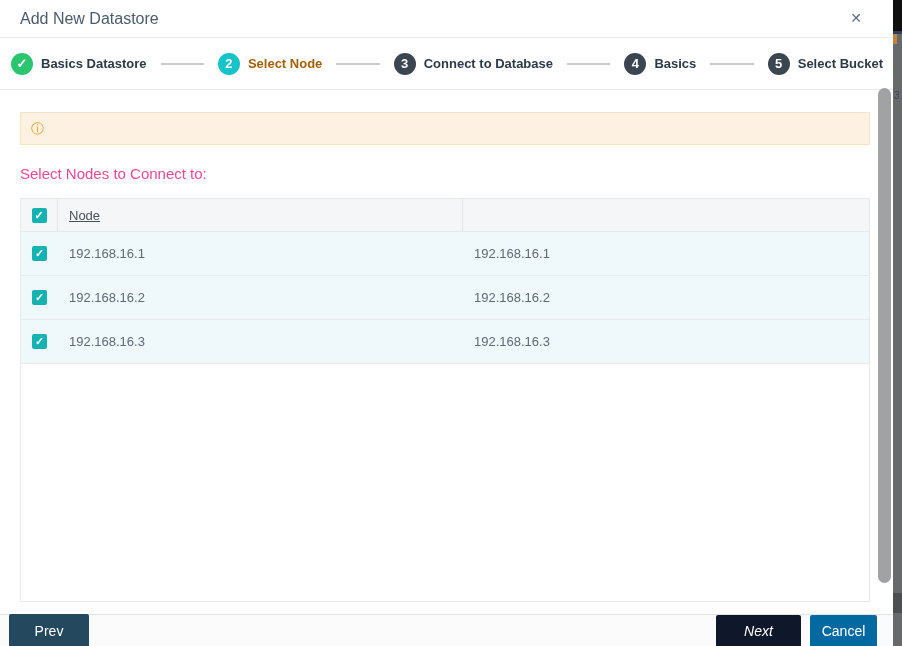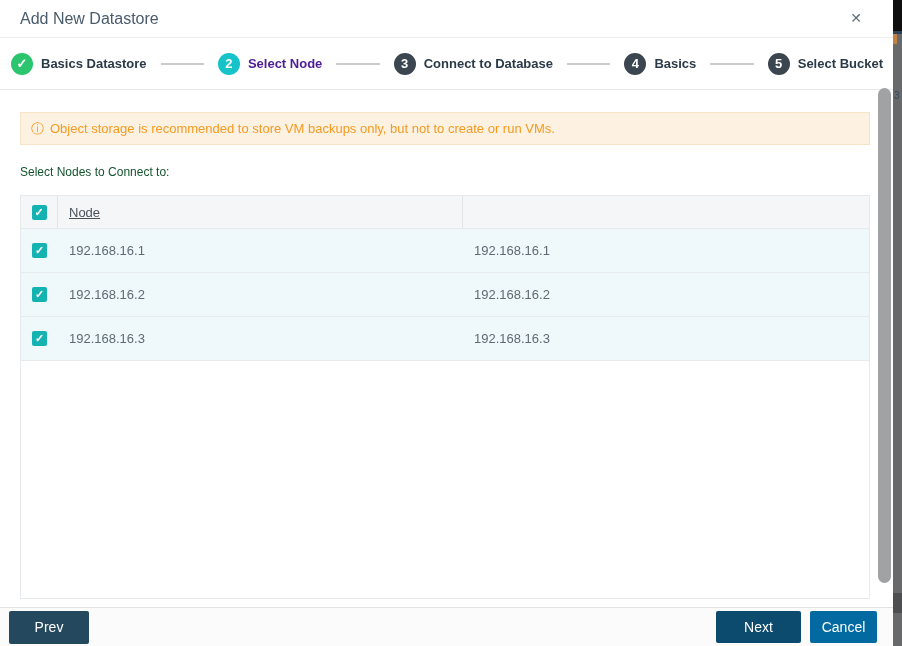--- a/index.html
+++ b/index.html
@@ -16,49 +16,49 @@
 
   
   .stepper { display:flex; align-items:center; height:52px; padding:0 10px 0 11px; border-bottom:1px solid #e9e9e9; }
   .step { display:flex; align-items:center; gap:8px; flex:none; }
   .step-circle { width:22px; height:22px; border-radius:50%; color:#fff; font-size:13px; font-weight:bold;
                  display:flex; align-items:center; justify-content:center; }
   .step.done .step-circle { background:#2bc56f; }
   .step.active .step-circle { background:#16c3c9; }
   .step.upcoming .step-circle { background:#3c4650; }
   .step-label { font-size:13px; font-weight:bold; color:#2b3a48; white-space:nowrap; }
-  .step.active .step-label { color:#4c1d95; }
+  .step.active .step-label { color:#a16207; }
   .connector { flex:1; height:2px; background:#cbcbcb; margin:0 14px; min-width:28px; }
 
   
   .notice { margin:22px 0 0 20px; width:850px; height:33px; background:#fdf1e2; border:1px solid #f7e3c5;
             color:#f59b22; font-size:13px; display:flex; align-items:center; padding-left:10px; gap:6px; }
   .notice-icon { font-size:13px; }
-  .select-label { margin:20px 0 0 20px; font-size:12px; color:#14532d; }
+  .select-label { margin:20px 0 0 20px; font-size:15px; color:#ec4899; }
 
   .node-table { margin:16px 0 0 20px; width:850px; height:404px; border:1px solid #e7eaec; background:#fff; }
   .thead { display:flex; height:33px; background:#f5f6f8; border-bottom:1px solid #e7eaec; }
   .thead .cell { display:flex; align-items:center; font-size:13px; color:#49525b; }
   .col-check { width:37px; justify-content:center; display:flex; align-items:center; }
   .thead .col-check { border-right:1px solid #e3e6e8; }
   .col-node { width:405px; padding-left:11px; }
   .thead .col-node { border-right:1px solid #e3e6e8;text-decoration:underline; }
   .col-ip { flex:1; padding-left:11px; }
   .trow { display:flex; height:44px; background:#eff8fa; border-bottom:1px solid #e7ebed; align-items:center; }
   .trow .cell { font-size:13px; color:#5f6a73; }
   .checkbox { width:15px; height:15px; border-radius:2px; background:#14b3b1; color:#fff; font-size:11px;
               font-weight:bold; line-height:15px; text-align:center; cursor:pointer; }
 
   
-  .modal-footer { position:absolute; left:0; bottom:0; width:893px; height:39px; background:#fbfbfc;
+  .modal-footer { position:absolute; left:0; bottom:0; width:893px; height:32px; background:#fbfbfc;
                   border-top:1px solid #e3e3e3; display:flex; align-items:center; }
   .btn { border:none; border-radius:2px; color:#fff; font-size:14px; font-family:inherit; cursor:pointer; }
   .btn-prev { margin-left:9px; width:80px; height:33px; background:#24495e; }
   .spacer { flex:1; }
-  .btn-next { width:85px; height:32px; background:#0c4a6e; }
+  .btn-next { width:85px; height:32px; background:#0f172a;font-style:italic; }
   .btn-cancel { margin-left:9px; margin-right:16px; width:67px; height:32px; background:#0369a1; }
 
   
   .scroll-thumb { position:absolute; left:878px; top:88px; width:13px; height:495px; border-radius:7px; background:#a1a2a4; }
   .page-edge { position:absolute; left:893px; top:0; width:9px; height:646px; background:#68696b; overflow:hidden; }
   .edge-black { position:absolute; left:0; top:0; width:9px; height:31px; background:#0f0f10; }
   .edge-blue { position:absolute; left:0; top:31px; width:9px; height:3px; background:#2c4058; }
   .edge-orange { position:absolute; left:0; top:34px; width:4px; height:10px; background:#c08142; }
   .edge-text { position:absolute; left:1px; top:90px; font-size:10px; color:#3a4a5e; }
   .edge-dark { position:absolute; left:0; top:593px; width:9px; height:20px; background:#4e4f51; }
@@ -96,21 +96,20 @@
       </div>
       <div class="connector"></div>
       <div class="step upcoming">
         <div class="step-circle">5</div>
         <div class="step-label">Select Bucket</div>
       </div>
     </div>
 
     <div class="notice">
       <span class="notice-icon">ⓘ</span>
-      <span>Object storage is recommended to store VM backups only, but not to create or run VMs.</span>
     </div>
 
     <div class="select-label">Select Nodes to Connect to:</div>
 
     <div class="node-table">
       <div class="thead">
         <div class="cell col-check">
           <div class="checkbox">✓</div>
         </div>
         <div class="cell col-node">Node</div>

